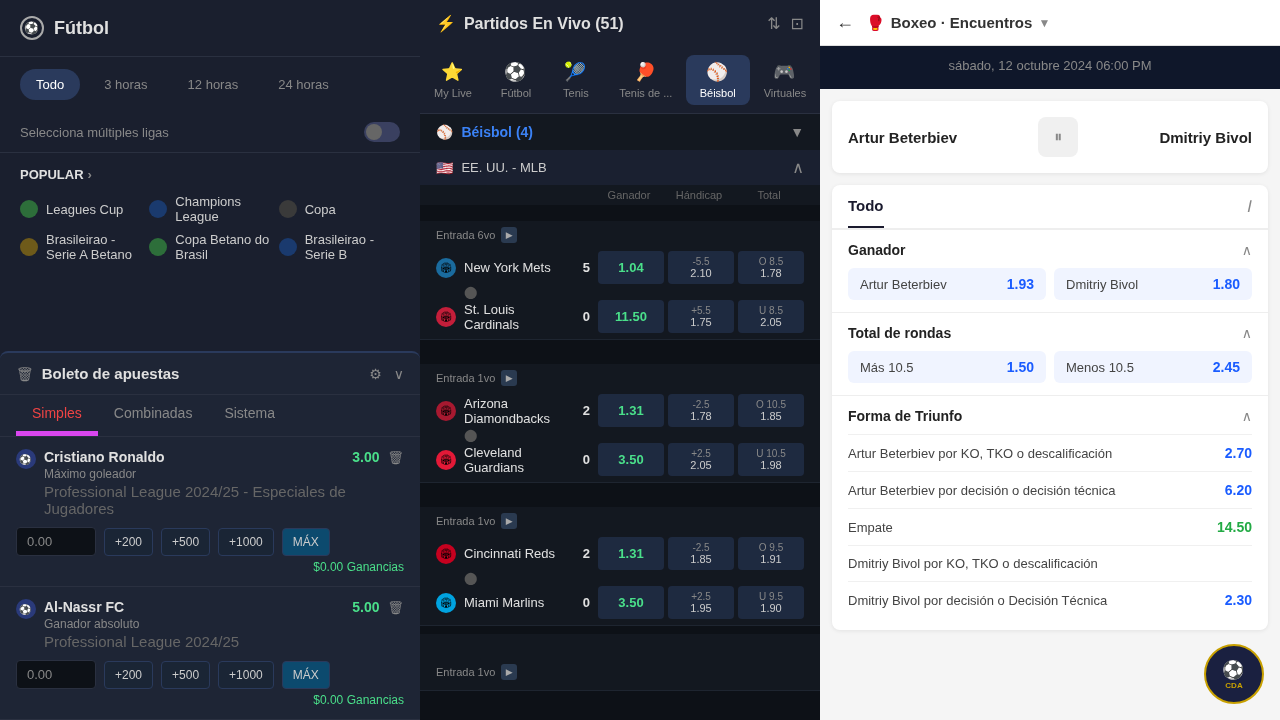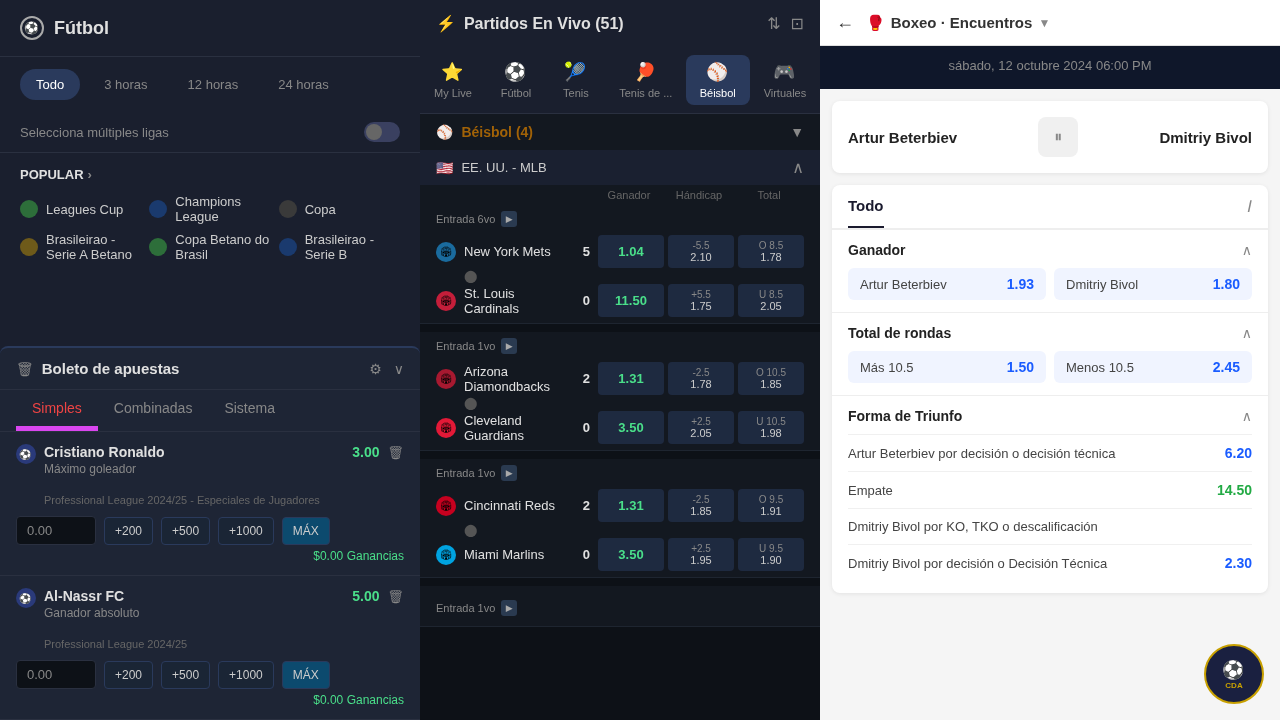--- a/index.html
+++ b/index.html
@@ -201,22 +201,22 @@
       font-size: 14px;
       font-weight: 600;
     }
     .bet-description {
       color: #888;
       font-size: 12px;
       margin-top: 2px;
     }
     .bet-competition {
       color: #666;
-      font-size: 11px;
-      margin-top: 18px;
+      font-size: 15px;
+      margin-top: 2px;
     }
     .bet-inputs {
       display: flex;
       gap: 8px;
       margin-top: 10px;
       align-items: center;
     }
     .bet-amount-input {
       background: #0d1117;
       border: 1px solid #2a3040;
@@ -318,21 +318,21 @@
       align-items: center;
       justify-content: space-between;
       padding: 10px 16px;
       background: #131820;
     }
     .section-left {
       display: flex; align-items: center; gap: 8px;
     }
     .section-icon { font-size: 14px; }
     .section-title {
-      color: #a16207;
+      color: #3b82f6;
       font-size: 14px;
       font-weight: 600;
     }
     .section-arrow { color: #888; font-size: 14px; }
 
     .league-header {
       display: flex;
       align-items: center;
       justify-content: space-between;
       padding: 8px 16px;
@@ -365,20 +365,21 @@
     .match-block {
       background: #131820;
       border-bottom: 1px solid #1e2530;
       padding: 0 16px;
     }
     .match-inning {
       display: flex;
       align-items: center;
       gap: 6px;
       padding: 6px 0 2px;
+      margin-top: 16px;
     }
     .inning-label {
       color: #888;
       font-size: 11px;
     }
     .inning-icon {
       width: 16px; height: 16px;
       background: #2a3a50;
       border-radius: 3px;
       display: flex; align-items: center; justify-content: center;
@@ -987,20 +988,24 @@
       </div>
     </div>
 
     <div class="market-section">
       <div class="market-title-row">
         <span class="market-title">Forma de Triunfo</span>
         <span class="market-arrow">∧</span>
       </div>
 
       <div class="forma-item">
+        <span class="forma-label">Artur Beterbiev por KO, TKO o descalificación</span>
+        <span class="forma-value">2.70</span>
+      </div>
+      <div class="forma-item">
         <span class="forma-label">Artur Beterbiev por decisión o decisión técnica</span>
         <span class="forma-value">6.20</span>
       </div>
       <div class="forma-item">
         <span class="forma-label">Empate</span>
         <span class="forma-value green">14.50</span>
       </div>
       <div class="forma-item">
         <span class="forma-label">Dmitriy Bivol por KO, TKO o descalificación</span>
         <span class="forma-value"></span>

